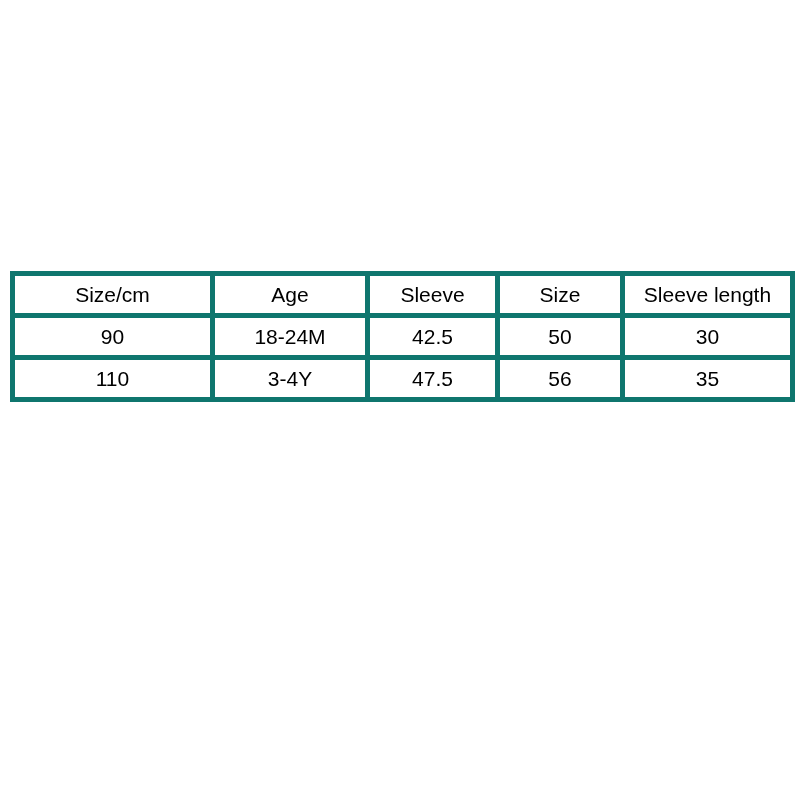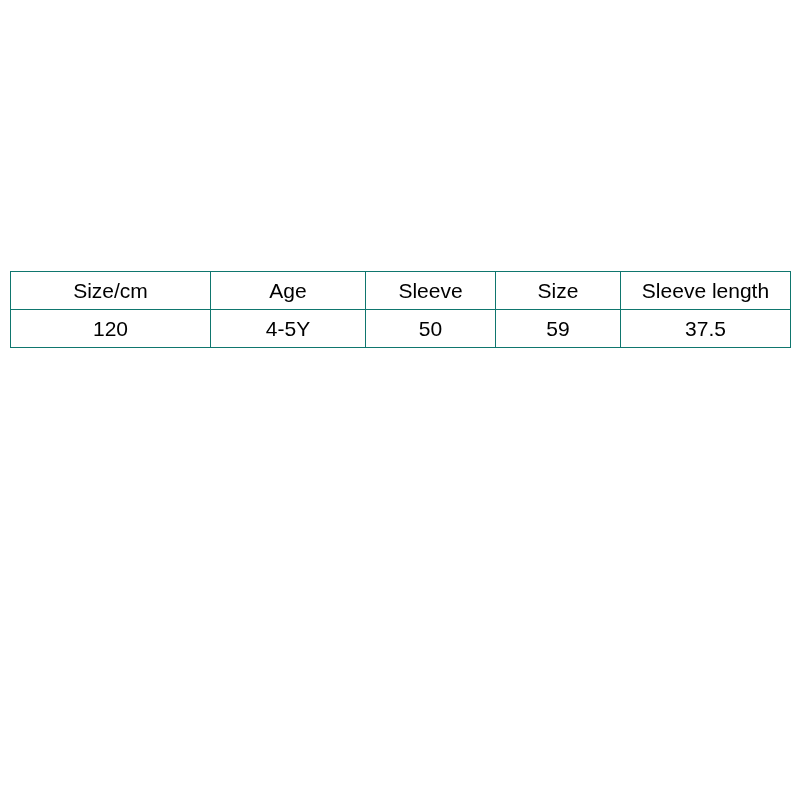--- a/index.html
+++ b/index.html
@@ -29,21 +29,21 @@
     width: 780px;
   }
   table.size-chart {
     border-collapse: collapse;
     width: 780px;
     table-layout: fixed;
     background: #ffffff;
   }
   table.size-chart td,
   table.size-chart th {
-    border: 1px solid #0f766e;
+    border: 5px solid #0f766e;
     text-align: center;
     vertical-align: middle;
     font-weight: normal;
     color: #000000;
     font-size: 21px;
     height: 37px;
     padding: 0;
     line-height: 37px;
     white-space: nowrap;
     margin-top: 28px;
@@ -75,22 +75,29 @@
         <tr>
           <td>Size/cm</td>
           <td>Age</td>
           <td>Sleeve</td>
           <td>Size</td>
           <td>Sleeve length</td>
         </tr>
       </thead>
       <tbody>
         <tr>
-          <td>120</td>
-          <td>4-5Y</td>
+          <td>90</td>
+          <td>18-24M</td>
+          <td>42.5</td>
           <td>50</td>
-          <td>59</td>
-          <td>37.5</td>
+          <td>30</td>
+        </tr>
+        <tr>
+          <td>110</td>
+          <td>3-4Y</td>
+          <td>47.5</td>
+          <td>56</td>
+          <td>35</td>
         </tr>
       </tbody>
     </table>
   </div>
 </div>
 
 </body></html>

